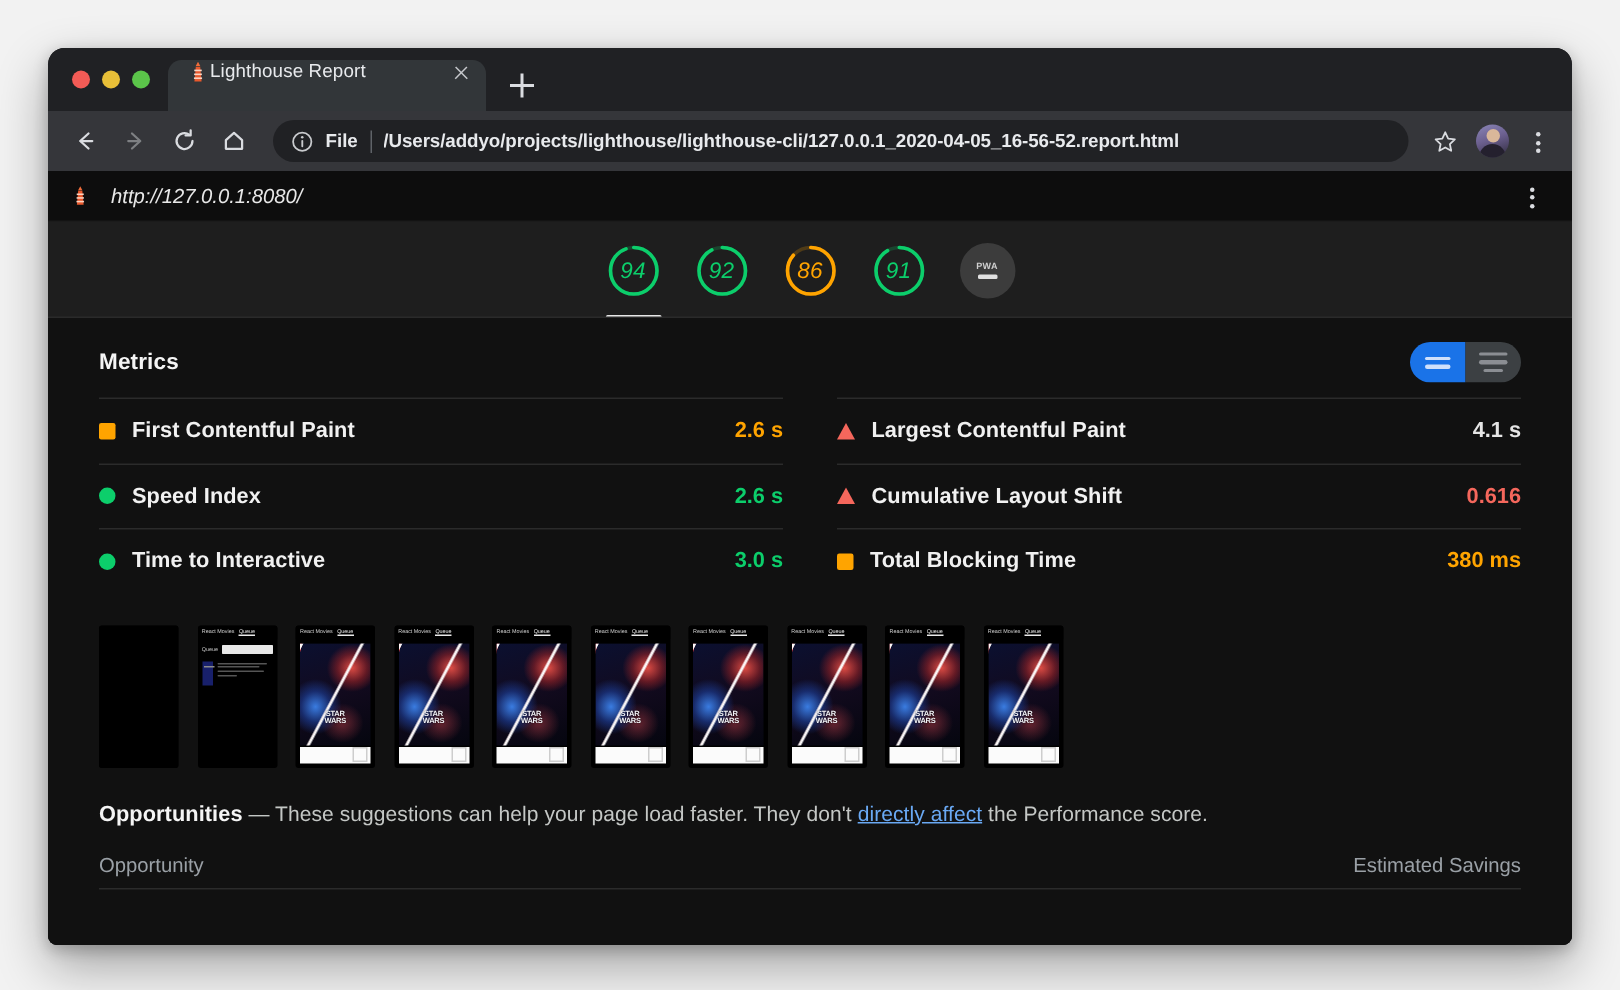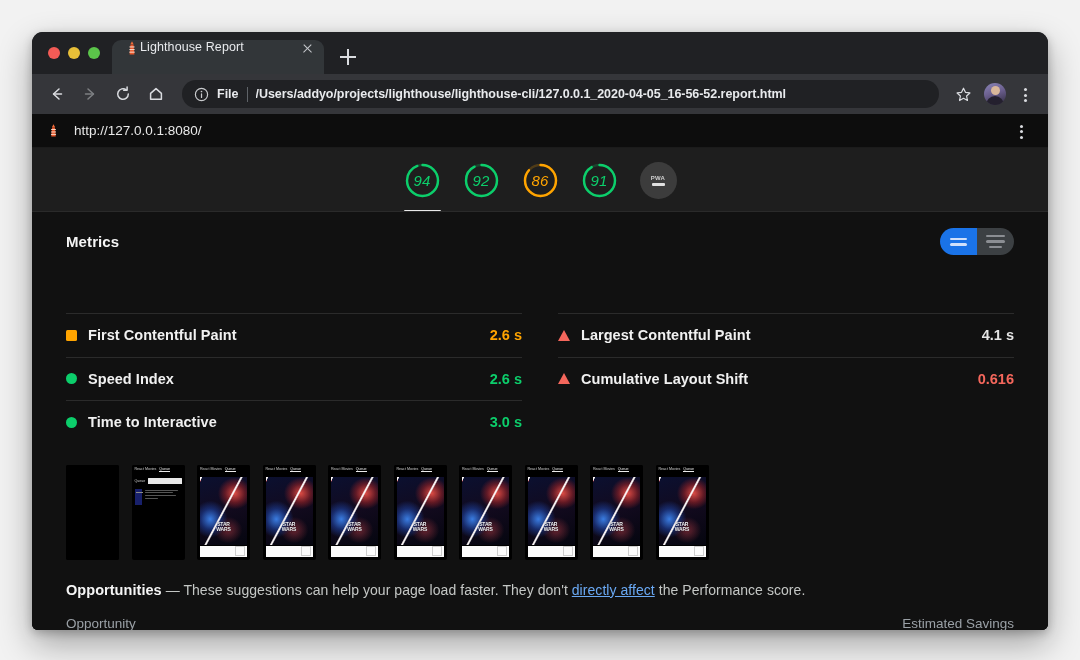--- a/index.html
+++ b/index.html
@@ -210,20 +210,21 @@
     position: relative;
   }
 
   .report-topbar {
     height: 33px;
     background: #0d0d0d;
     display: flex;
     align-items: center;
     padding: 0 14px 0 14px;
     border-bottom: 1px solid #1b1b1b;
+    font-style: italic;
   }
   .report-favicon {
     width: 15px; height: 15px;
     flex: 0 0 auto;
     margin-right: 13px;
     position: relative;
   }
   .report-url {
     color: #e8e8e8;
     font-size: 13.5px;
@@ -331,21 +332,20 @@
     height: 2.5px;
     border-radius: 1.5px;
   }
   .toggle-half.active .bar { background: #cfe0fb; }
   .toggle-half.inactive .bar { background: #8b8e93; }
 
   .metrics-grid {
     display: grid;
     grid-template-columns: 1fr 1fr;
     column-gap: 36px;
-    margin-top: 48px;
   }
   .metric-row {
     display: flex;
     align-items: center;
     height: 42.5px;
     border-top: 1px solid #2b2b2b;
     gap: 11px;
   }
   .metric-icon { flex: 0 0 auto; width: 11px; height: 11px; position: relative; }
   .metric-icon.sq { border-radius: 1.5px; }
@@ -717,20 +717,25 @@
               <span class="metric-name">Cumulative Layout Shift</span>
               <span class="metric-value" style="color:#f5675c">0.616</span>
             </div>
 
             <div class="metric-row">
               <span class="metric-icon sq" style="background:#0cce6b;border-radius:50%"></span>
               <span class="metric-name">Time to Interactive</span>
               <span class="metric-value" style="color:#0cce6b">3.0 s</span>
             </div>
 
+            <div class="metric-row">
+              <span class="metric-icon sq" style="background:#ffa400"></span>
+              <span class="metric-name">Total Blocking Time</span>
+              <span class="metric-value" style="color:#ffa400">380 ms</span>
+            </div>
 
           </div>
         </div>
 
 
         <div class="filmstrip">
 
           <div class="frame">
             <div class="frame-inner" style="background:#000"></div>
           </div>

